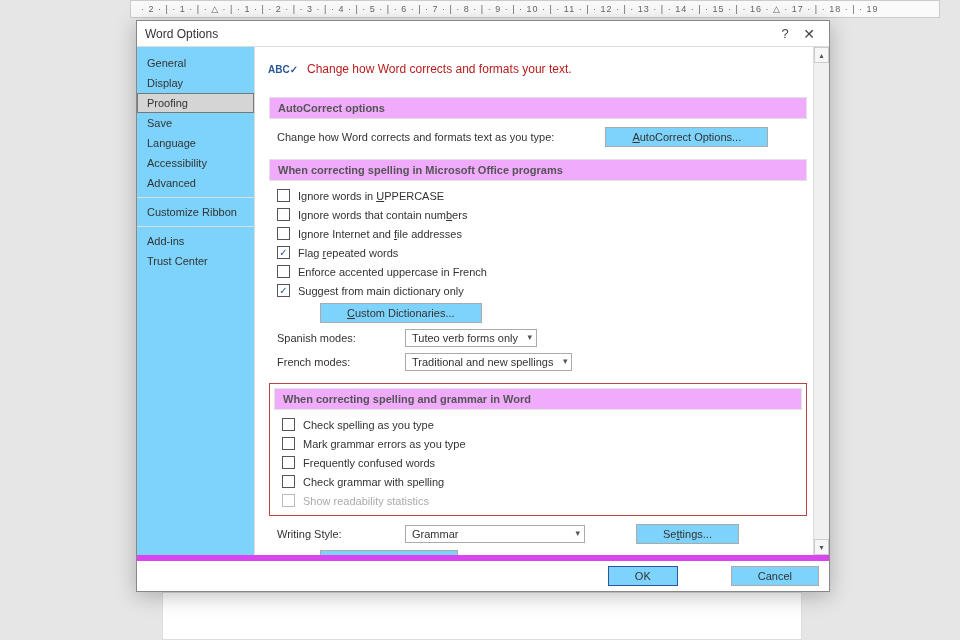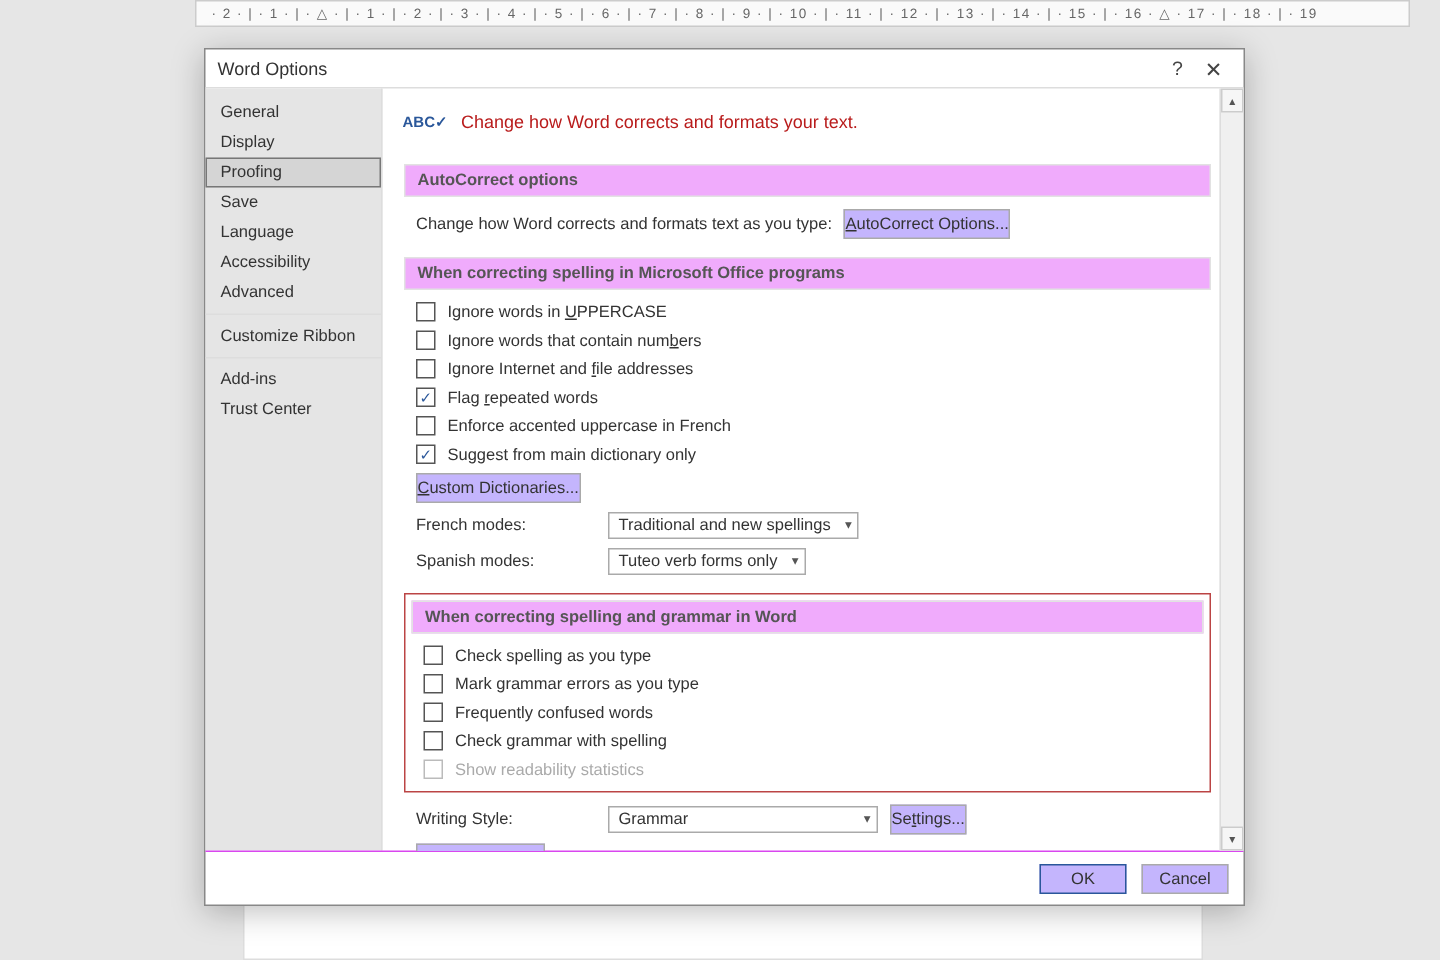--- a/index.html
+++ b/index.html
@@ -1,29 +1,29 @@
 <!DOCTYPE html>
 <html><head>
 <meta charset="utf-8">
 <style>
 * { box-sizing: border-box; margin: 0; padding: 0; font-family: "Segoe UI", Tahoma, sans-serif; }
 body { background: #e6e6e6; width: 960px; height: 640px; overflow: hidden; position: relative; }
 
 .ruler { position: absolute; top: 0; left: 130px; right: 20px; height: 18px; background: #fafafa; border: 1px solid #ccc; font-size: 9px; color: #666; display: flex; align-items: center; padding: 0 10px; letter-spacing: 1px; white-space: nowrap; overflow: hidden; }
 
-.dialog { position: absolute; top: 32px; left: 136px; width: 694px; height: 572px; background: #fff; border: 1px solid #888; box-shadow: 0 4px 20px rgba(0,0,0,.25); display: flex; flex-direction: column; }
+.dialog { position: absolute; top: 20px; left: 136px; width: 694px; height: 572px; background: #fff; border: 1px solid #888; box-shadow: 0 4px 20px rgba(0,0,0,.25); display: flex; flex-direction: column; }
 
 .titlebar { height: 26px; display: flex; align-items: center; padding: 0 8px; border-bottom: 1px solid #ddd; }
 .titlebar .title { font-size: 12px; color: #333; flex: 1; }
 .titlebar .help, .titlebar .close { width: 24px; height: 20px; display: flex; align-items: center; justify-content: center; font-size: 13px; color: #444; cursor: pointer; }
 .titlebar .close { font-size: 14px; }
 
 .body { flex: 1; display: flex; min-height: 0; }
 
-.sidebar { width: 118px; border-right: 1px solid #ddd; padding: 6px 0; background: #e5e5e5; }
+.sidebar { width: 118px; border-right: 1px solid #ddd; padding: 6px 0; background: #7dd3fc; }
 .sidebar .item { padding: 4px 10px; font-size: 11px; color: #333; cursor: pointer; }
 .sidebar .item.selected { background: #d5d5d5; border: 1px solid #777; padding: 3px 9px; }
 .sidebar .sep { border-top: 1px solid #ddd; margin: 4px 0; }
 
 .content-wrap { flex: 1; display: flex; min-height: 0; }
 .content { flex: 1; overflow-y: auto; padding: 10px 6px 10px 14px; min-height: 0; }
 .vscrollbar { width: 16px; background: #f0f0f0; border-left: 1px solid #ddd; position: relative; }
 .vscrollbar .arrow { position: absolute; left: 0; right: 0; height: 16px; background: #f6f6f6; border: 1px solid #ccc; font-size: 8px; display: flex; align-items: center; justify-content: center; color: #555; }
 .vscrollbar .arrow.up { top: 0; }
 .vscrollbar .arrow.down { bottom: 0; }
@@ -39,31 +39,31 @@
 .row { display: flex; align-items: center; gap: 8px; margin-bottom: 6px; font-size: 11px; color: #333; }
 .row.inline-label label { min-width: 120px; }
 
 .chk { width: 13px; height: 13px; border: 1px solid #555; display: inline-flex; align-items: center; justify-content: center; font-size: 10px; color: #2a579a; cursor: pointer; flex-shrink: 0; }
 .chk.checked::before { content: "✓"; }
 .chk-label { cursor: pointer; }
 .chk-label .ul { text-decoration: underline; }
 .row.disabled { color: #aaa; }
 .row.disabled .chk { border-color: #bbb; }
 
-.btn { background: #c4b5fd; border: 1px solid #aaa; padding: 3px 0; font-size: 11px; color: #333; cursor: pointer; }
+.btn { background: #7dd3fc; border: 1px solid #aaa; padding: 3px 26px; font-size: 11px; color: #333; cursor: pointer; margin-left: 43px; }
 .btn .ul { text-decoration: underline; }
 
 .select { background: #fff; border: 1px solid #aaa; padding: 2px 18px 2px 6px; font-size: 11px; color: #333; position: relative; cursor: pointer; min-width: 120px; }
 .select::after { content: "▾"; position: absolute; right: 4px; top: 2px; font-size: 9px; color: #555; }
 .select.wide { min-width: 180px; }
 
 .highlight-box { border: 1px solid #b44; padding: 6px 4px 2px 4px; margin-bottom: 8px; }
 .highlight-box .section-header { margin-top: -2px; }
 
-.footer { height: 36px; border-top: 1px solid #d946ef; display: flex; align-items: center; justify-content: flex-end; gap: 10px; padding: 0 10px; }
+.footer { height: 36px; border-top: 6px solid #d946ef; display: flex; align-items: center; justify-content: flex-end; gap: 10px; padding: 0 10px; }
 .footer .btn { min-width: 58px; }
 .footer .btn.primary { border: 1.5px solid #2a579a; }
 
 .page-behind { position: absolute; left: 162px; top: 592px; width: 640px; height: 48px; background: #fff; border: 1px solid #ddd; z-index: -1; }
 </style>
 </head>
 <body>
 
 <div class="ruler">· 2 · | · 1 · | · △ · | · 1 · | · 2 · | · 3 · | · 4 · | · 5 · | · 6 · | · 7 · | · 8 · | · 9 · | · 10 · | · 11 · | · 12 · | · 13 · | · 14 · | · 15 · | · 16 · △ · 17 · | · 18 · | · 19</div>
 <div class="page-behind"></div>
@@ -133,26 +133,26 @@
                 <span class="chk-label">Enforce accented uppercase in French</span>
               </div>
             <div class="row">
                 <span class="chk checked"></span>
                 <span class="chk-label">Suggest from main dictionary only</span>
               </div>
             <div class="row">
                 <button class="btn"><span class="ul">C</span>ustom Dictionaries...</button>
               </div>
             <div class="row inline-label">
+                <label>Spanis<span class="ul">h</span> modes:</label>
+                <div class="select">Tuteo verb forms only</div>
+              </div>
+            <div class="row inline-label">
                 <label>French <span class="ul">m</span>odes:</label>
                 <div class="select">Traditional and new spellings</div>
-              </div>
-            <div class="row inline-label">
-                <label>Spanis<span class="ul">h</span> modes:</label>
-                <div class="select">Tuteo verb forms only</div>
               </div>
           </div>
         </div>
 
         <div class="highlight-box">
           <div class="section-header">When correcting spelling and grammar in Word</div>
           <div class="section-body">
             <div class="row">
                 <span class="chk"></span>
                 <span class="chk-label">Check spelling as you type</span>

